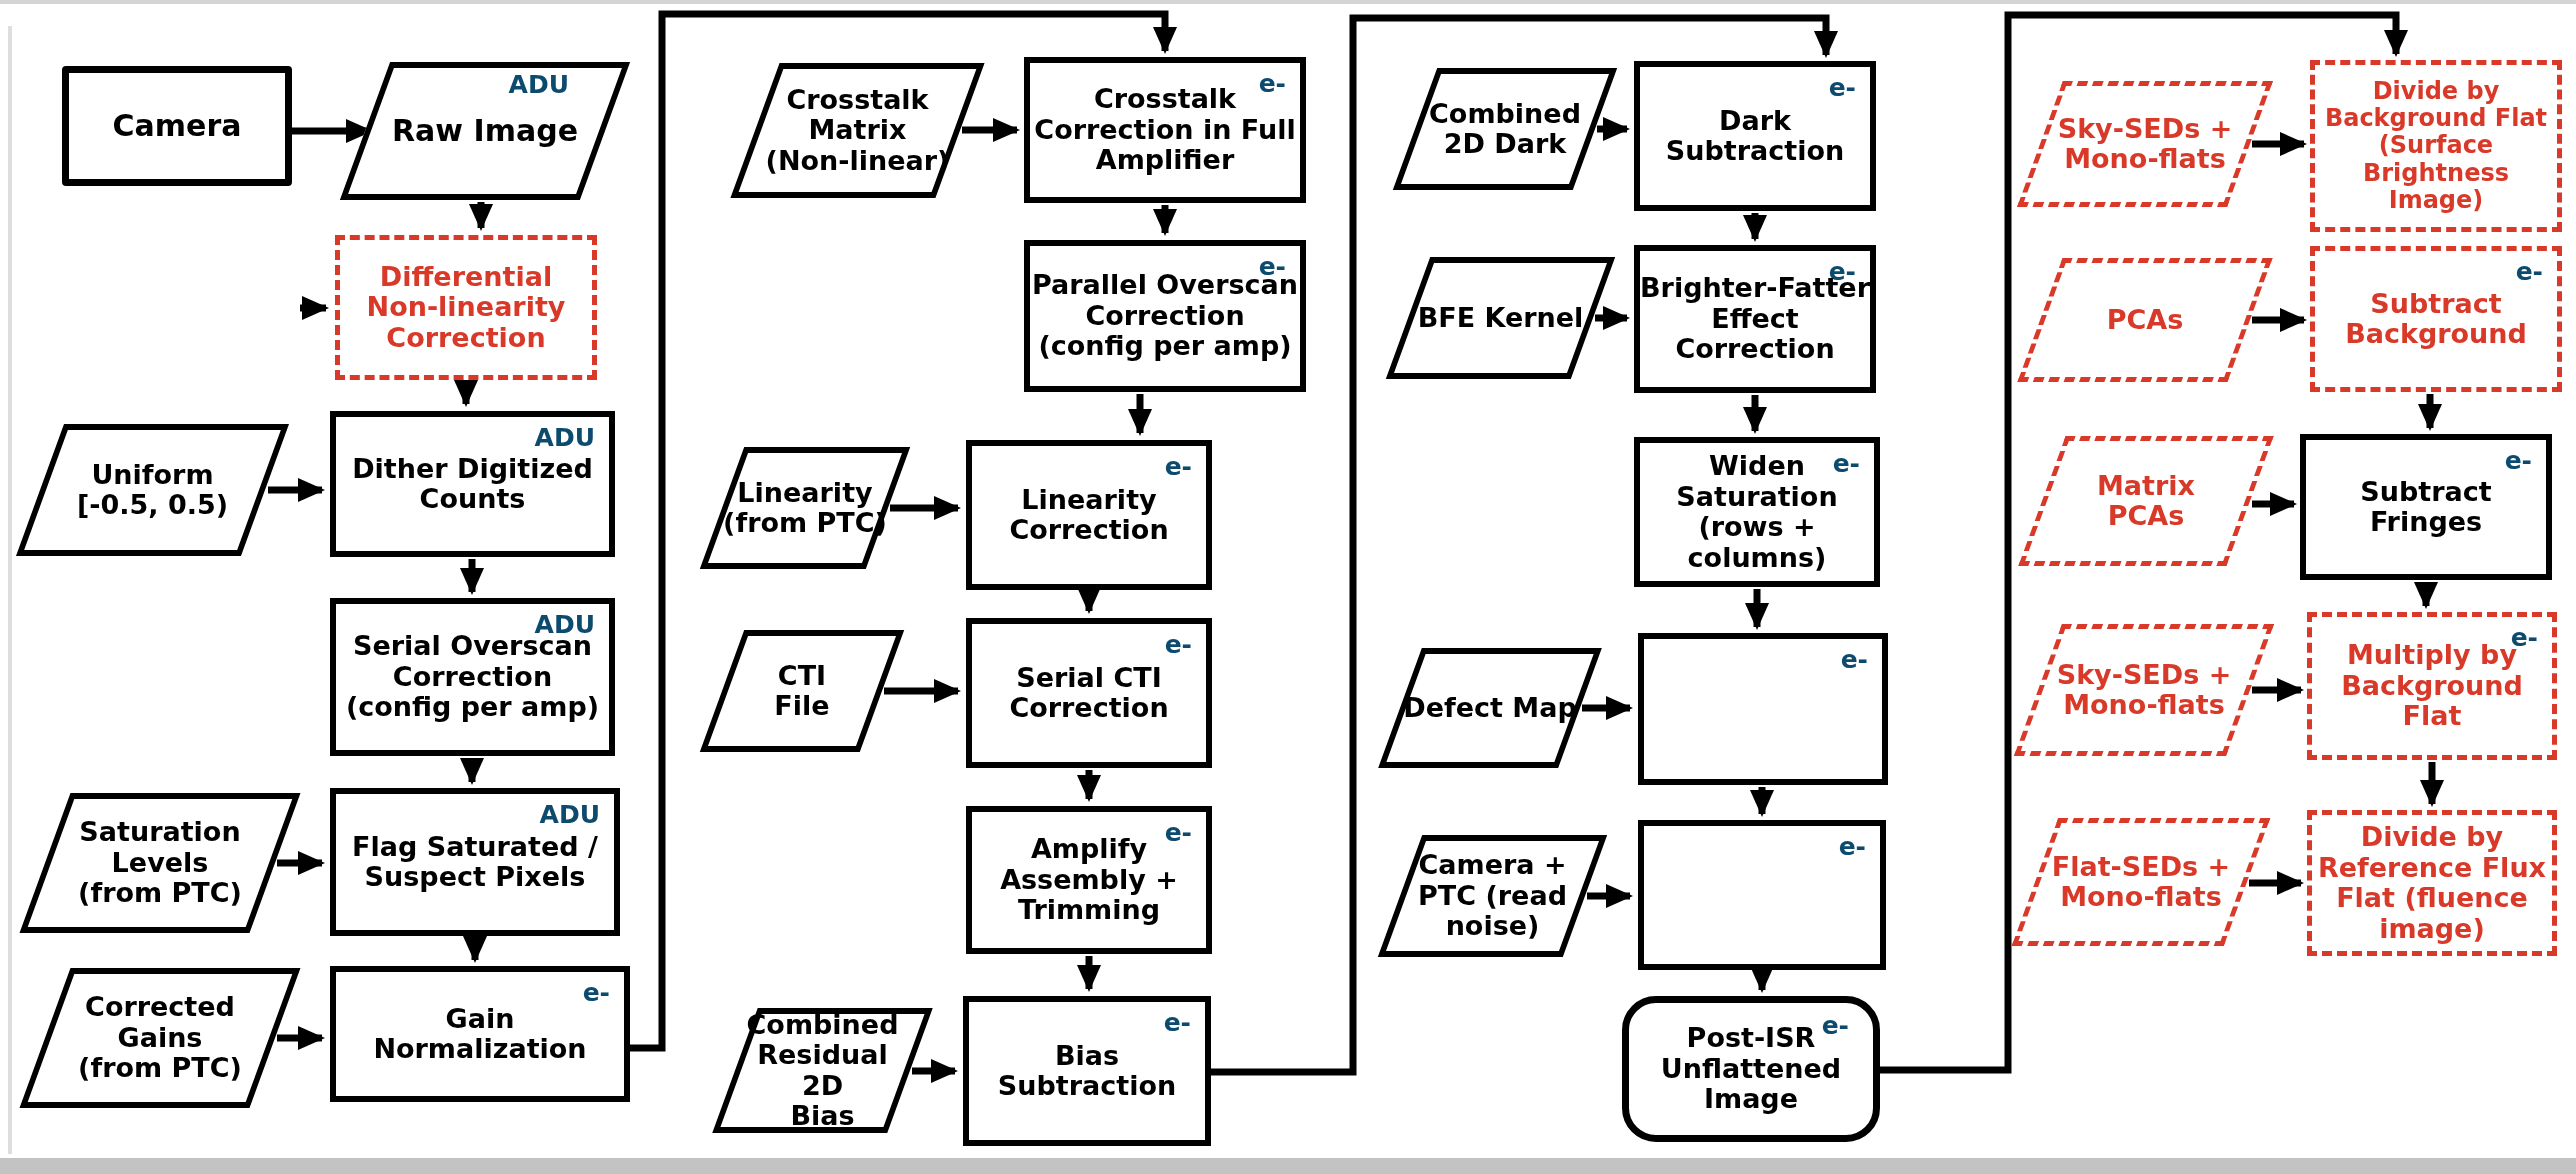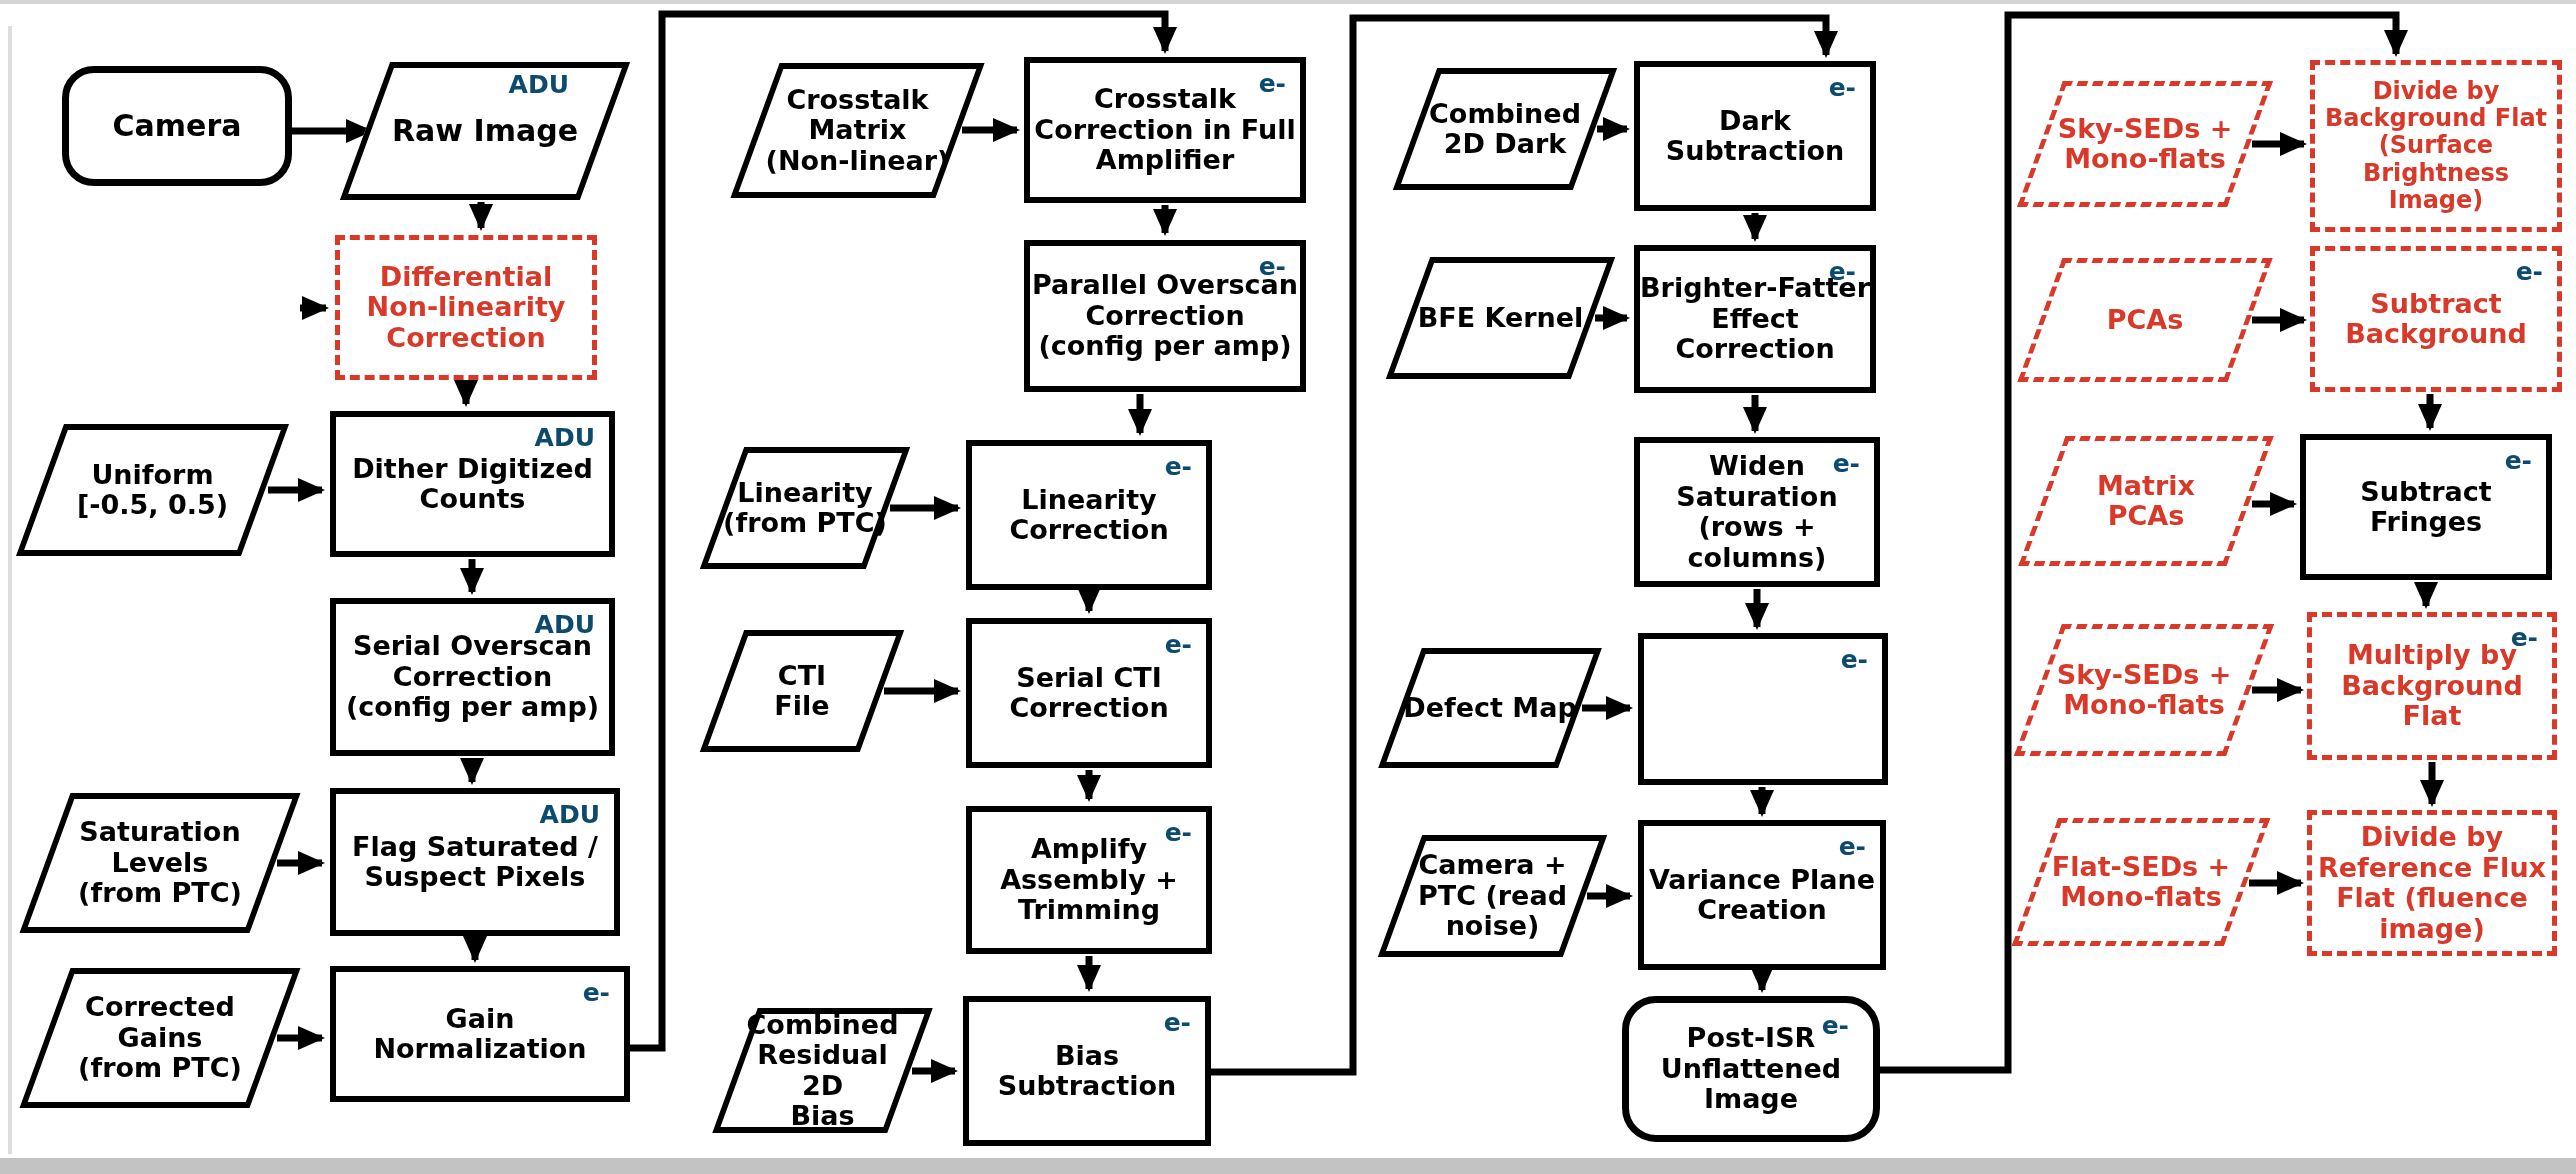--- a/index.html
+++ b/index.html
@@ -16,21 +16,21 @@
         text-align:center;box-sizing:border-box;}
   .lbl{position:relative;z-index:2;white-space:pre-line;font-weight:700;font-size:27px;
        line-height:1.13;color:#000;}
   .big .lbl{font-size:30px;}
   .small .lbl{font-size:24px;}
   .unit{position:absolute;z-index:2;top:6px;right:14px;font-weight:700;font-size:25px;color:#0c4a6e;}
 
   
   .proc{border:6px solid #000;background:#fff;}
   
-  .term{border:7px solid #000;background:#fff;border-radius:32px;}
+  .term{border:7px solid #000;background:#fff;border-radius:4px;}
   .term.r32{border-radius:34px;}
   
   .para .shape{position:absolute;inset:0;transform:skewX(-20deg);border:6px solid #000;background:#fff;z-index:1;}
   .para .unit{right:36px;top:8px;}
   
   .redbox{border:5px dashed #d93929;}
   .para.red .shape{border:5px dashed #d93929;}
   .redtext .lbl{color:#d93929;}
 </style>
 </head>
@@ -264,22 +264,20 @@
 
   <div class="node para" style="left:1400px;top:835px;width:185px;height:122px">
     <i class="shape"></i>
     <span class="lbl">Camera +
 PTC (read
 noise)</span>
   </div>
 
   <div class="node proc" style="left:1638px;top:820px;width:248px;height:150px">
     <span class="unit">e-</span>
-    <span class="lbl">Variance Plane
-Creation</span>
   </div>
 
   <div class="node term r32" style="left:1622px;top:996px;width:258px;height:146px">
     <span class="unit" style="right:24px;top:8px">e-</span>
     <span class="lbl">Post-ISR
 Unflattened
 Image</span>
   </div>
 
   <div class="node para red redtext" style="left:2040px;top:81px;width:210px;height:126px">

